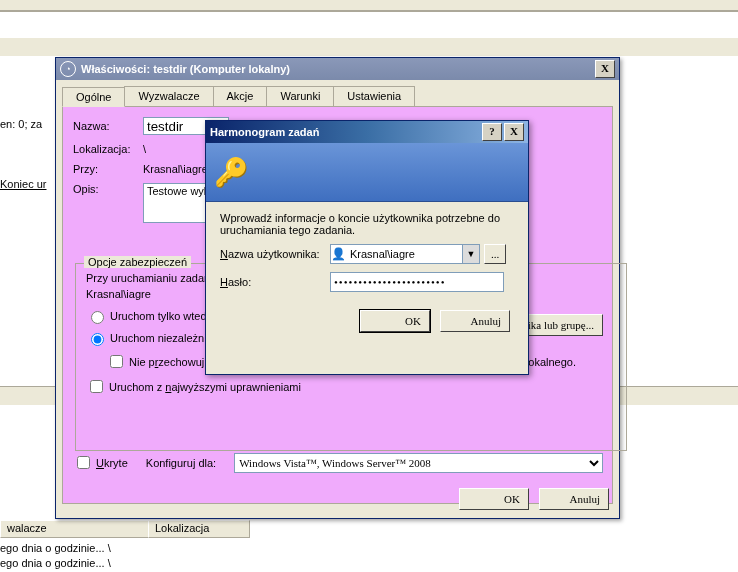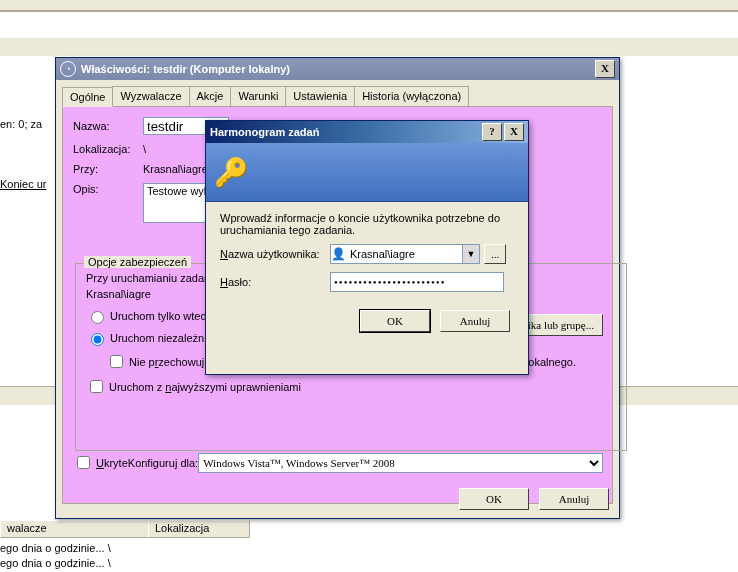--- a/index.html
+++ b/index.html
@@ -16,32 +16,32 @@
   .sidebit.b2{left:0;top:178px;text-decoration:underline;}
   .sidebit.b5{left:0;top:545px;}
   .sidebit.b6{left:0;top:560px;}
   
   .win{position:absolute;left:55px;top:57px;width:563px;height:460px;background:#ece9d8;border:1px solid #0a246a;box-shadow:2px 2px 4px rgba(0,0,0,.35);}
   .title{height:22px;background:linear-gradient(#8a98b8,#7b8aab);color:#fff;display:flex;align-items:center;padding:0 4px;}
   .title .ico{width:14px;height:14px;border:1px solid #fff;border-radius:50%;margin-right:5px;display:inline-flex;align-items:center;justify-content:center;font-size:9px;}
   .title .txt{flex:1;font-weight:bold;}
   .title .xbtn{width:18px;height:16px;background:#d6d2c4;border:1px solid #fff;border-right-color:#404040;border-bottom-color:#404040;color:#000;font:bold 11px/14px Tahoma;text-align:center;cursor:pointer;}
   .tabs{display:flex;margin:6px 6px 0 6px;}
-  .tab{padding:3px 7px;border:1px solid #aca899;border-bottom:none;background:#ece9d8;margin-right:-1px;cursor:pointer;position:relative;}
+  .tab{padding:3px 13px;border:1px solid #aca899;border-bottom:none;background:#ece9d8;margin-right:-1px;cursor:pointer;position:relative;}
   .tab.active{background:#ece9d8;border-bottom:1px solid #ece9d8;z-index:2;top:1px;}
   .panel{border:1px solid #aca899;margin:0 6px 6px 6px;padding:10px 10px 6px 10px;height:380px;position:relative;background:#f0abfc;}
   .row{display:flex;align-items:center;margin-bottom:8px;}
   .lbl{width:70px;}
   .inp{border:1px solid #7f9db9;background:#fff;height:18px;padding:1px 3px;box-sizing:border-box;}
   .inp.name{width:86px;}
   .fieldset{border:1px solid #aca899;position:absolute;left:12px;top:156px;width:530px;height:170px;padding:8px 10px;}
   .fieldset .legend{position:absolute;top:-8px;left:8px;background:#ece9d8;padding:0 4px;}
   .radio, .check{display:flex;align-items:center;margin:6px 0;}
   .radio input, .check input{margin-right:6px;}
-  .btn{min-width:70px;height:22px;border:1px solid #404040;border-top-color:#fff;border-left-color:#fff;background:#ece9d8;cursor:pointer;font:11px Tahoma;padding:0 8px;}
+  .btn{min-width:70px;height:22px;border:1px solid #404040;border-top-color:#fff;border-left-color:#fff;background:#ece9d8;cursor:pointer;font:11px Tahoma;padding:0 8px;text-align:right;}
   .sel{border:1px solid #7f9db9;background:#fff;height:20px;font:11px Tahoma;}
   .footer{position:absolute;right:10px;bottom:8px;display:flex;gap:10px;}
   
   .grpbtn{position:absolute;right:16px;top:256px;}
   
   .modal{position:absolute;left:205px;top:120px;width:322px;height:253px;background:#ece9d8;border:1px solid #0a246a;box-shadow:2px 2px 6px rgba(0,0,0,.4);}
   .mtitle{height:22px;background:linear-gradient(90deg,#0a246a 0%,#3a6ea5 50%,#8db4e3 100%);color:#fff;display:flex;align-items:center;padding:0 4px;font-weight:bold;}
   .mtitle .txt{flex:1;}
   .mtitle .q{width:18px;height:16px;margin-left:2px;background:#d6d2c4;border:1px solid #fff;border-right-color:#404040;border-bottom-color:#404040;color:#000;font:bold 11px/14px Tahoma;text-align:center;cursor:pointer;}
   .banner{height:58px;background:linear-gradient(#6a95d8,#3f6fc0);display:flex;align-items:center;padding-left:8px;border-bottom:1px solid #2a4d8f;}
@@ -86,21 +86,20 @@
       <span class="txt">Właściwości: testdir (Komputer lokalny)</span>
       <span class="xbtn">X</span>
     </div>
 
     <div class="tabs">
       <div class="tab active">Ogólne</div>
       <div class="tab">Wyzwalacze</div>
       <div class="tab">Akcje</div>
       <div class="tab">Warunki</div>
       <div class="tab">Ustawienia</div>
-      <div class="tab">Historia (wyłączona)</div>
     </div>
 
     <div class="panel">
       <div class="row">
         <span class="lbl">Nazwa:</span>
         <input class="inp name" value="testdir" style="">
       </div>
       <div class="row">
         <span class="lbl">Lokalizacja:</span>
         <span>\</span>
@@ -130,21 +129,21 @@
         <div class="check" style="margin-left:20px;">
           <input type="checkbox" style="">
           <span><span>Nie p</span><span class="underline-access">r</span><span>zechowuj hasła. Zadanie będzie miało dostęp tylko do zasobów komputera lokalnego.</span></span>
         </div>
         <div class="check">
           <input type="checkbox" style="">
           <span><span>Uruchom z </span><span class="underline-access">n</span><span>ajwyższymi uprawnieniami</span></span>
         </div>
       </div>
 
-      <div style="position:absolute;left:10px;top:340px;display:flex;align-items:center;width:530px;">
+      <div style="position:absolute;left:10px;top:340px;display:flex;align-items:center;gap:18px;width:530px;">
         <label class="check">
           <input type="checkbox" style="">
           <span><span class="underline-access">U</span><span>kryte</span></span>
         </label>
         <span><span>Konfiguru</span><span class="underline-access">j</span><span> dla:</span></span>
         <select class="sel" style="flex:1;">
           <option>Windows Vista™, Windows Server™ 2008</option>
         </select>
       </div>
     </div>

